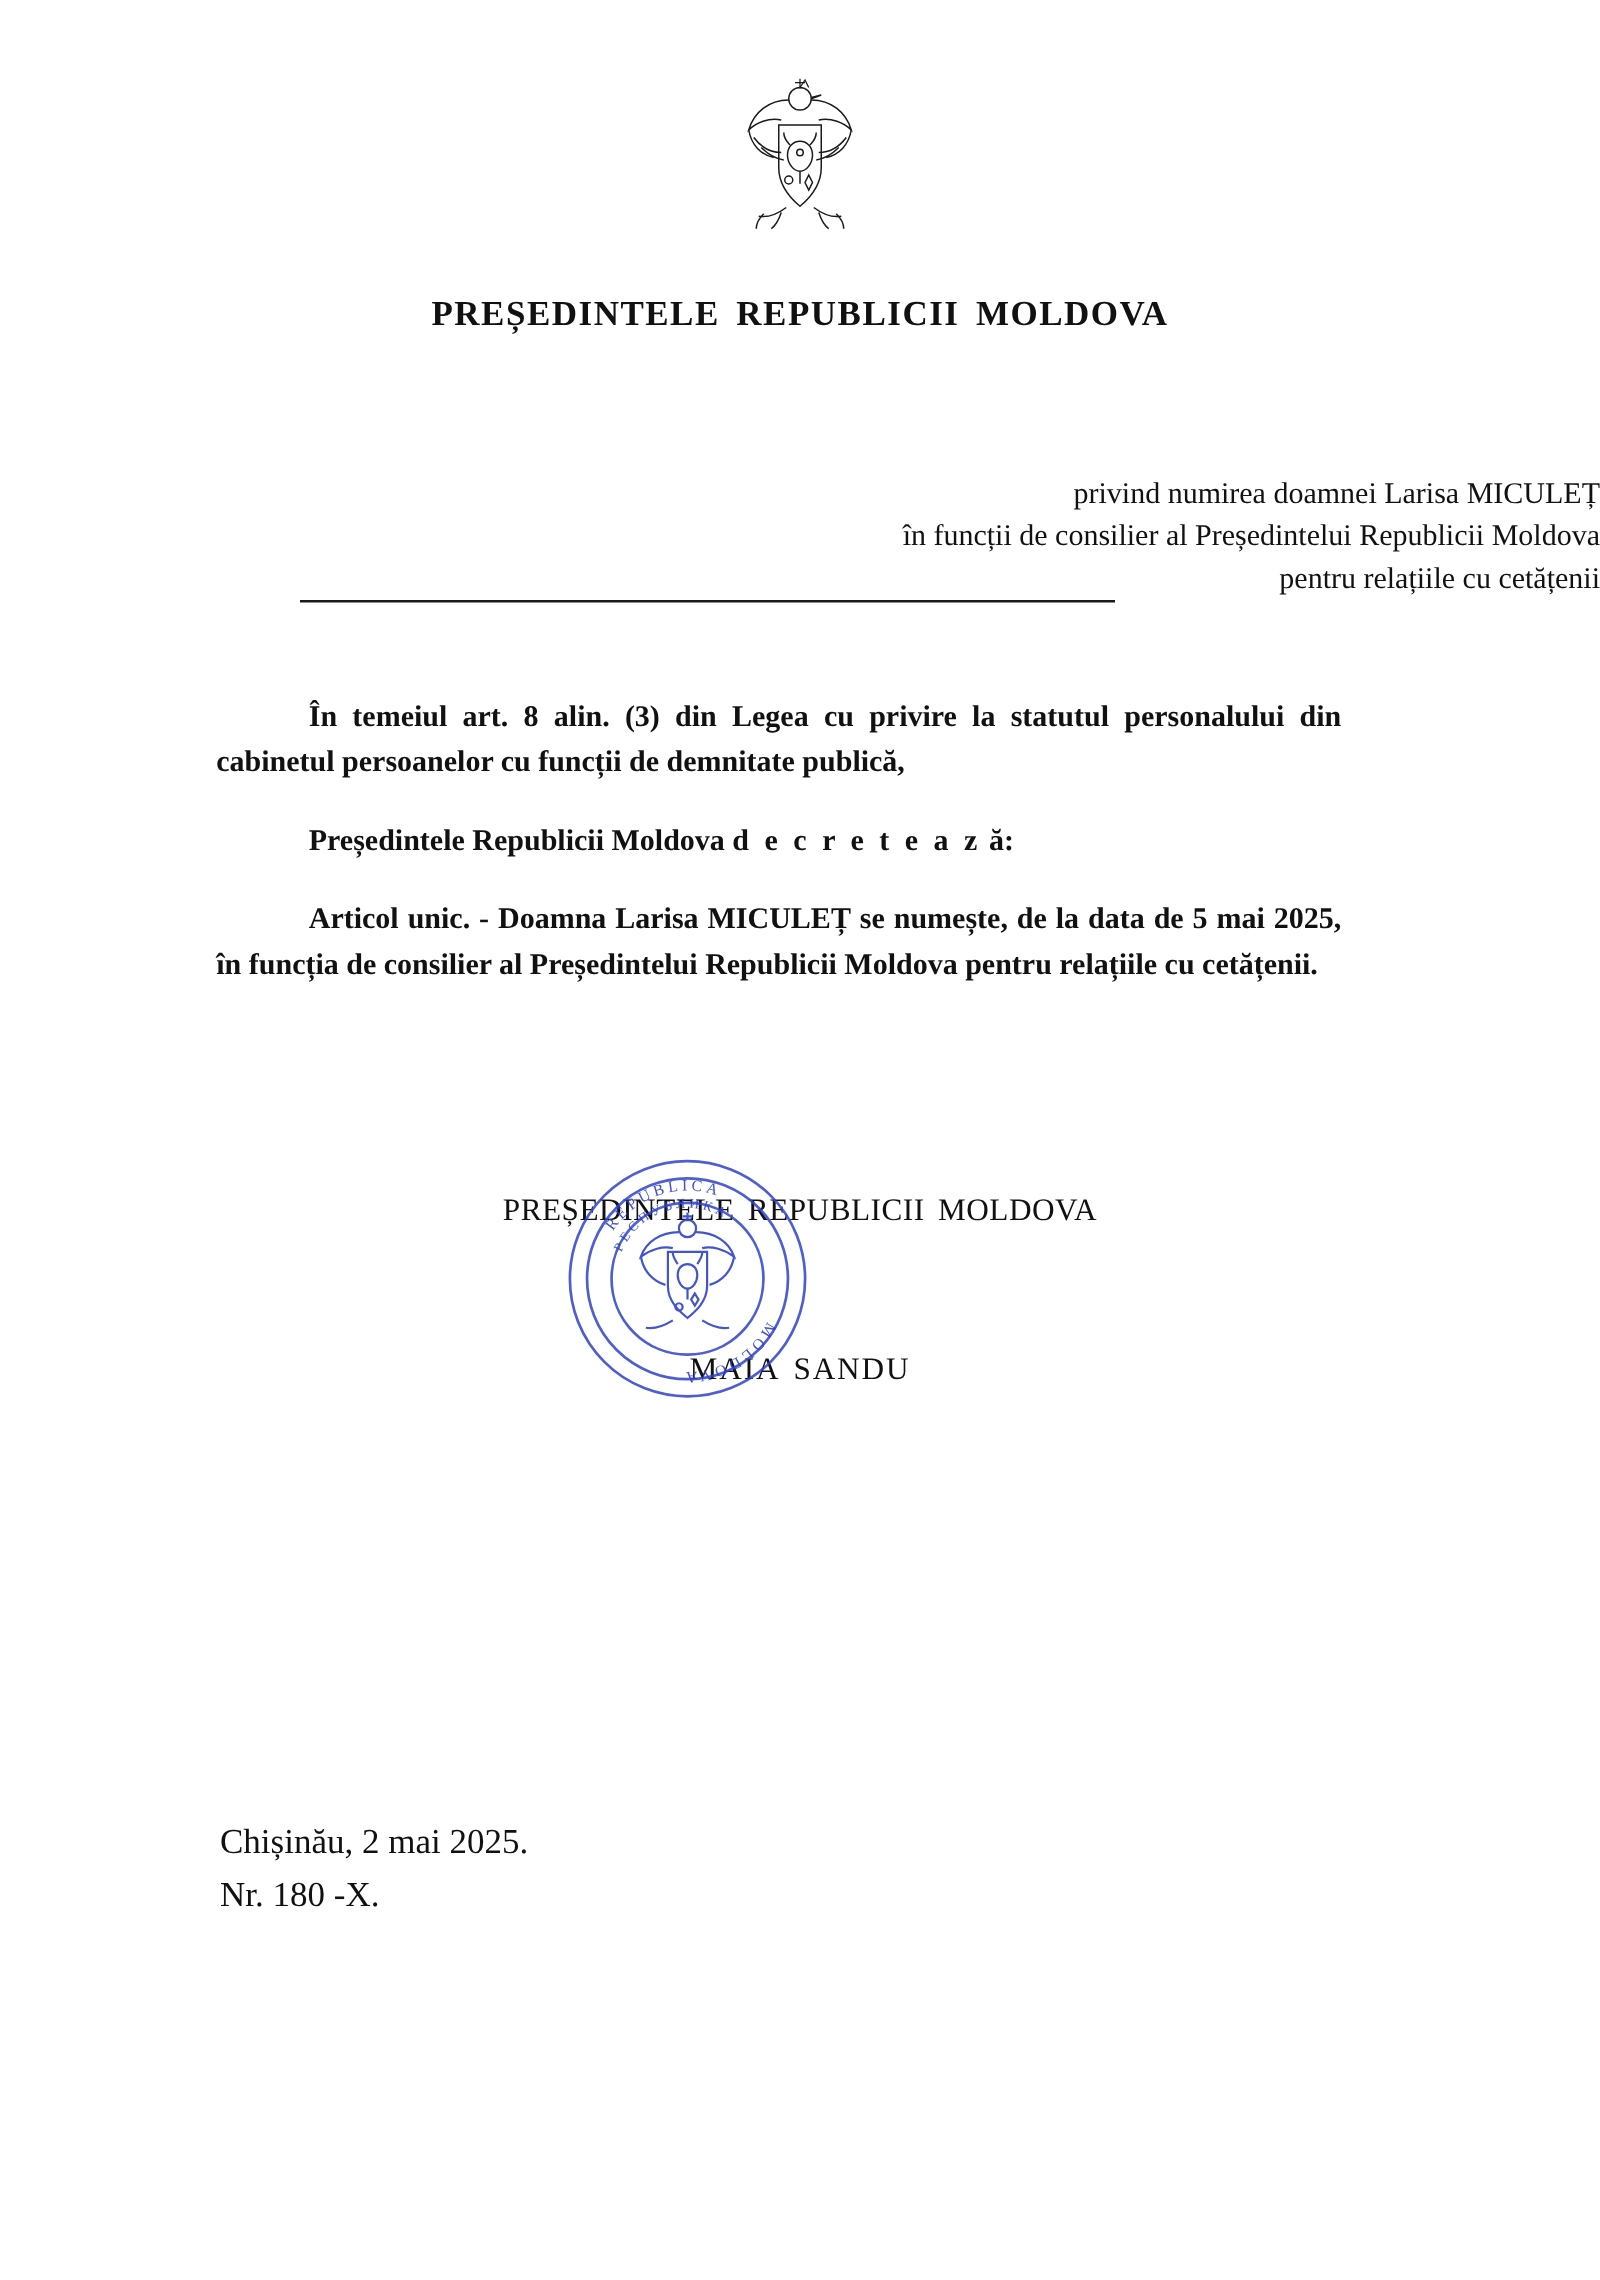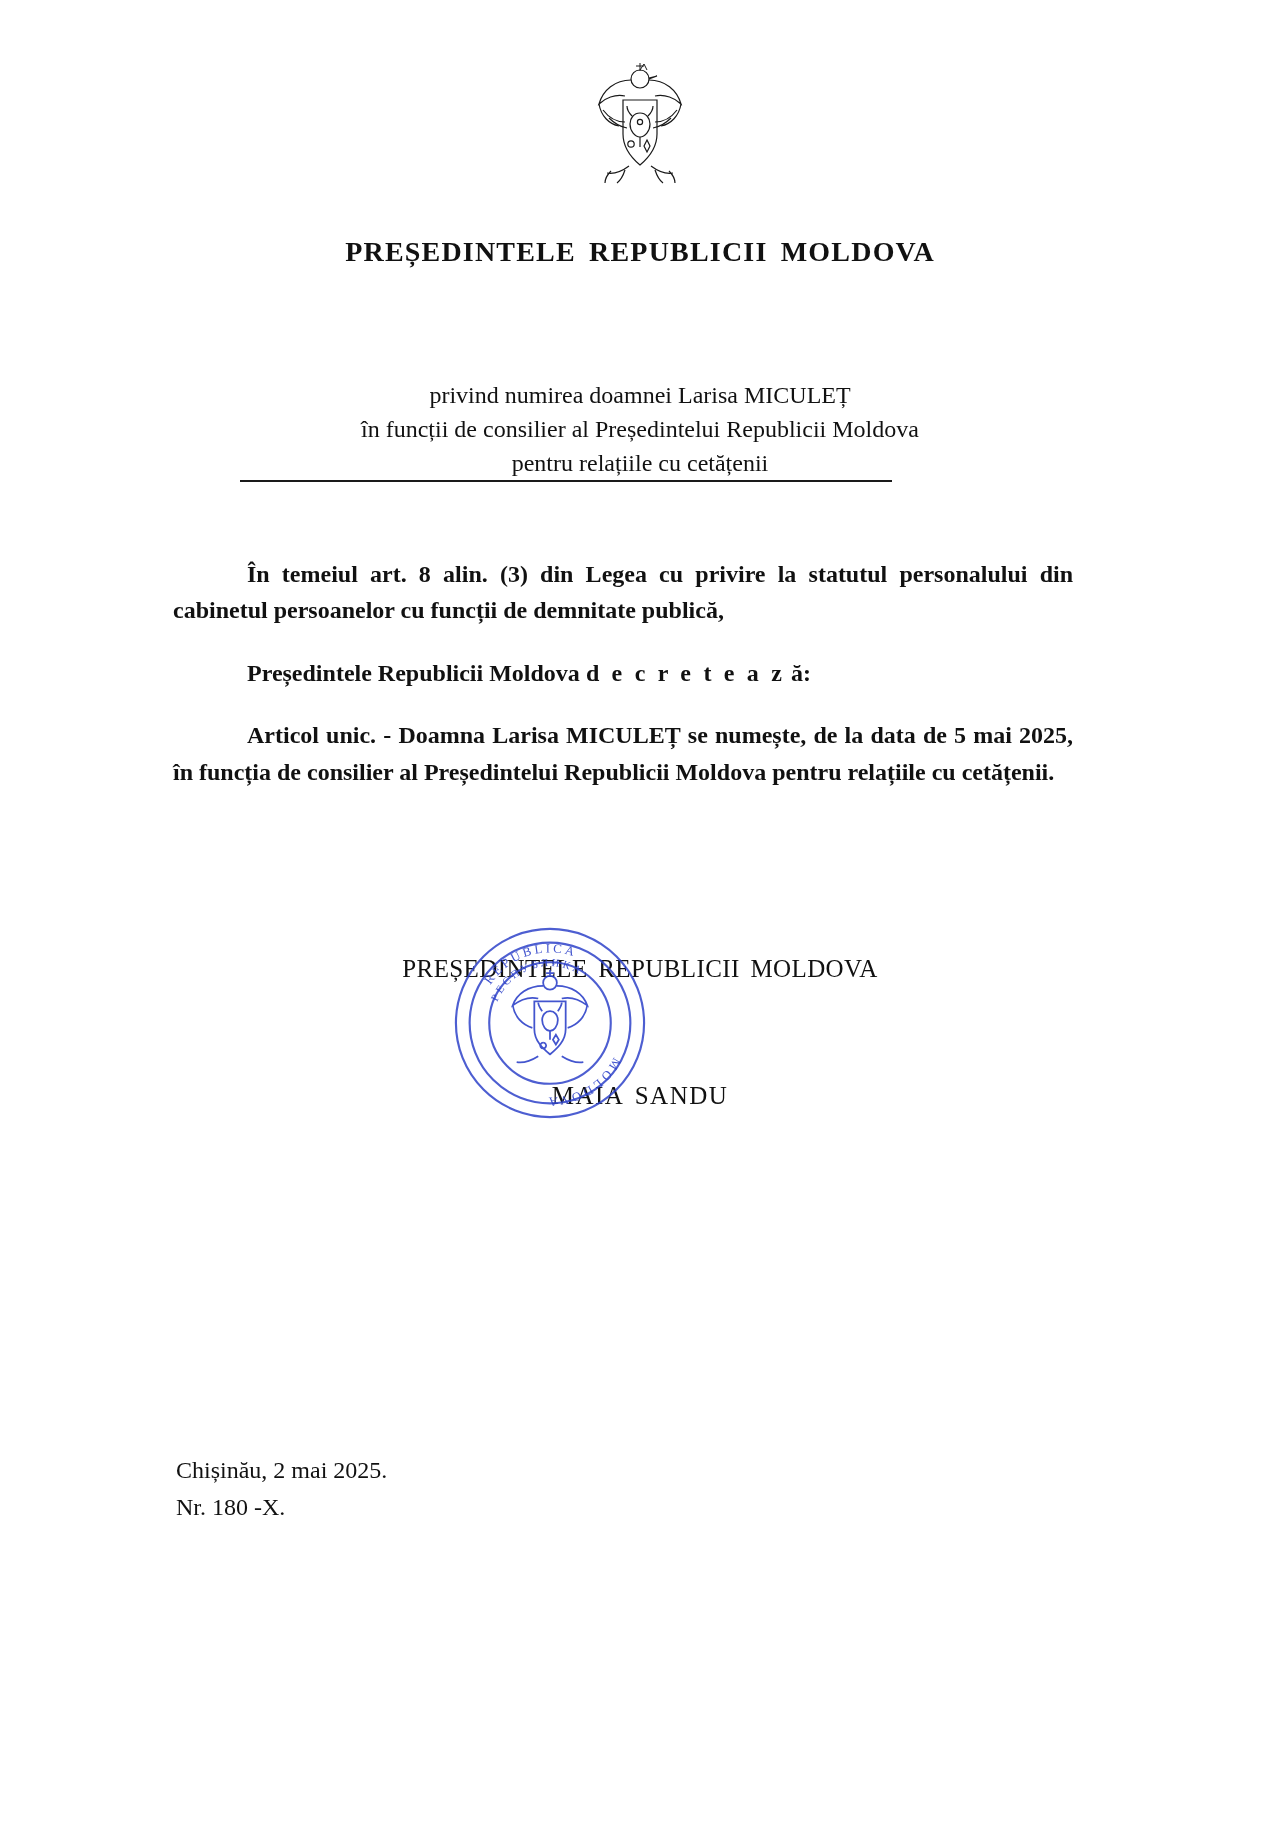--- a/index.html
+++ b/index.html
@@ -59,21 +59,21 @@
 
   .subject {
     position: absolute;
     top: 378px;
     left: 0;
     right: 0;
     text-align: center;
     font-size: 24px;
     line-height: 1.42;
   }
-  .subject div { white-space: nowrap; }
+  .subject div { white-space: nowrap; text-align: right; }
 
   .rule {
     position: absolute;
     top: 480px;
     left: 240px;
     width: 652px;
     height: 2px;
     background: #1a1a1a;
   }
 
@@ -125,21 +125,21 @@
     width: 196px;
     height: 196px;
     pointer-events: none;
   }
 
   
   .footer {
     position: absolute;
     left: 176px;
     top: 1452px;
-    font-size: 24px;
+    font-size: 28px;
     line-height: 1.55;
   }
 </style>
 </head>
 <body>
 
 <div class="page">
 
   <div class="emblem-wrap">
     <svg class="emblem" viewBox="0 0 110 145">

